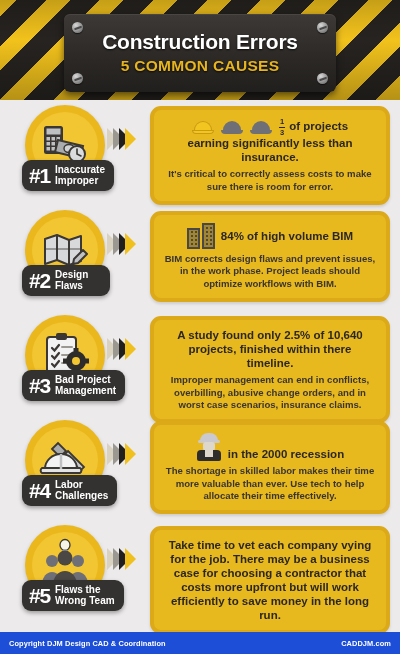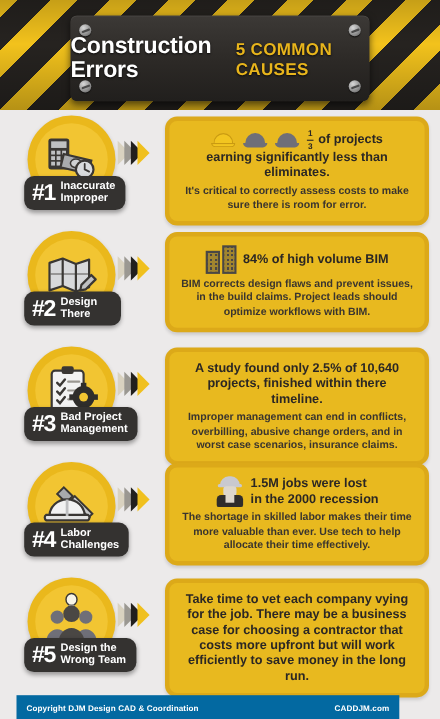--- a/index.html
+++ b/index.html
@@ -30,21 +30,21 @@
     position:absolute; inset:0;
     background:linear-gradient(180deg, rgba(0,0,0,.18), rgba(0,0,0,0) 40%, rgba(0,0,0,.25));
   }
   .plaque {
     position:absolute;
     left:64px; top:14px;
     width:272px; height:78px;
     background:linear-gradient(180deg,#3c3936 0%, #2c2926 55%, #211f1d 100%);
     border-radius:6px;
     box-shadow:0 3px 7px rgba(0,0,0,.55), inset 0 1px 0 rgba(255,255,255,.07);
-    display:flex; flex-direction:row;
+    display:flex; flex-direction:column;
     align-items:center; justify-content:center;
   }
   .plaque-title {
     color:#ffffff;
     font-size:21px;
     font-weight:bold;
     letter-spacing:-.2px;
     text-shadow:0 1px 2px rgba(0,0,0,.8);
     line-height:1.05;
   }
@@ -243,23 +243,23 @@
     position:absolute; left:1px; top:17px; width:24px; height:11px;
     background:#2f2d2b; border-radius:4px 4px 2px 2px;
   }
   .worker .w-shirt {
     position:absolute; left:9px; top:17px; width:8px; height:7px;
     background:#ddd7cc;
   }
 
   
   .footer {
-    position:absolute; left:15px; bottom:0;
-    width:348px; height:22px;
-    background:#0369a1;
+    position:absolute; left:0; bottom:0;
+    width:400px; height:22px;
+    background:#1d4ed8;
     display:flex; align-items:center;
     justify-content:space-between;
     padding:0 9px;
   }
   .footer span {
     color:#ffffff;
     font-size:7.4px;
     font-weight:bold;
     letter-spacing:.1px;
   }
@@ -337,61 +337,61 @@
             </div>
         </div>
         <div class="stat stat-text">
           <span class="frac">
             <span class="num">1</span>
             <span class="den">3</span>
           </span>
           <span>of projects</span>
         </div>
       </div>
-      <div class="stat">earning significantly less than eliminates.</div>
+      <div class="stat">earning significantly less than insurance.</div>
       <div class="body">It's critical to correctly assess costs to make sure there is room for error.</div>
     </div>
   </div>
 
   <div class="row">
     <div class="cause-left">
       <div class="circle">
         <svg class="circle-icon" viewBox="0 0 54 54">
           <path d="M7 16 L19 12 L31 17 L43 13 L43 38 L31 42 L19 37 L7 41 Z" fill="#d8d9db" stroke="#3a3734" stroke-width="2" stroke-linejoin="round"></path>
           <path d="M19 12 V37 M31 17 V42" stroke="#3a3734" stroke-width="2"></path>
           <path d="M8 26 H42" stroke="#3a3734" stroke-width="1.4" opacity=".55"></path>
           <path d="M36 36 L45 27 L49 31 L40 40 L35 41 Z" fill="#bfc0c2" stroke="#3a3734" stroke-width="2" stroke-linejoin="round"></path>
         </svg>
       </div>
       <div class="badge">
         <span class="badge-num">#2</span>
         <span class="badge-label">
           <span>Design</span><br>
-          <span>There</span>
+          <span>Flaws</span>
         </span>
       </div>
       <div class="chevrons">
         <div class="chev c1"></div>
         <div class="chev c2"></div>
         <div class="chev c3"></div>
         <div class="chev c4"></div>
       </div>
     </div>
 
     <div class="panel">
       <div class="stat-row">
         <div class="buildings">
           <div class="bld b1"></div>
           <div class="bld b2"></div>
         </div>
         <div class="stat stat-text">
           <span>84% of high volume BIM</span><br>
         </div>
       </div>
-      <div class="body">BIM corrects design flaws and prevent issues, in the build claims. Project leads should optimize workflows with BIM.</div>
+      <div class="body">BIM corrects design flaws and prevent issues, in the work phase. Project leads should optimize workflows with BIM.</div>
     </div>
   </div>
 
   <div class="row">
     <div class="cause-left">
       <div class="circle">
         <svg class="circle-icon" viewBox="0 0 54 54">
           <rect x="9" y="9" width="29" height="37" rx="3" fill="#f2f2f2" stroke="#3a3734" stroke-width="2"></rect>
           <rect x="18" y="5" width="11" height="7" rx="2" fill="#3a3734"></rect>
           <g stroke="#3a3734" stroke-width="2.2" fill="none" stroke-linecap="round">
@@ -468,21 +468,21 @@
     <div class="panel">
       <div class="stat-row">
         <div class="worker">
           <div class="w-hat"></div>
             <div class="w-brim"></div>
           <div class="w-face"></div>
             <div class="w-body"></div>
             <div class="w-shirt"></div>
         </div>
         <div class="stat stat-text">
-          <span>1.5M jobs were lost</span><br>
+          <br>
           <span>in the 2000 recession</span>
         </div>
       </div>
       <div class="body">The shortage in skilled labor makes their time more valuable than ever. Use tech to help allocate their time effectively.</div>
     </div>
   </div>
 
   <div class="row last">
     <div class="cause-left">
       <div class="circle">
@@ -493,21 +493,21 @@
           <path d="M4 46 a10 12 0 0 1 20 0 z" fill="#6f6f78"></path>
           <circle cx="40" cy="23" r="6" fill="#6f6f78"></circle>
           <path d="M30 46 a10 12 0 0 1 20 0 z" fill="#6f6f78"></path>
           <circle cx="27" cy="20" r="7.5" fill="#4a4744"></circle>
           <path d="M15 47 a12 14 0 0 1 24 0 z" fill="#4a4744"></path>
         </svg>
       </div>
       <div class="badge">
         <span class="badge-num">#5</span>
         <span class="badge-label">
-          <span>Design the</span><br>
+          <span>Flaws the</span><br>
           <span>Wrong Team</span>
         </span>
       </div>
       <div class="chevrons">
         <div class="chev c1"></div>
         <div class="chev c2"></div>
         <div class="chev c3"></div>
         <div class="chev c4"></div>
       </div>
     </div>

